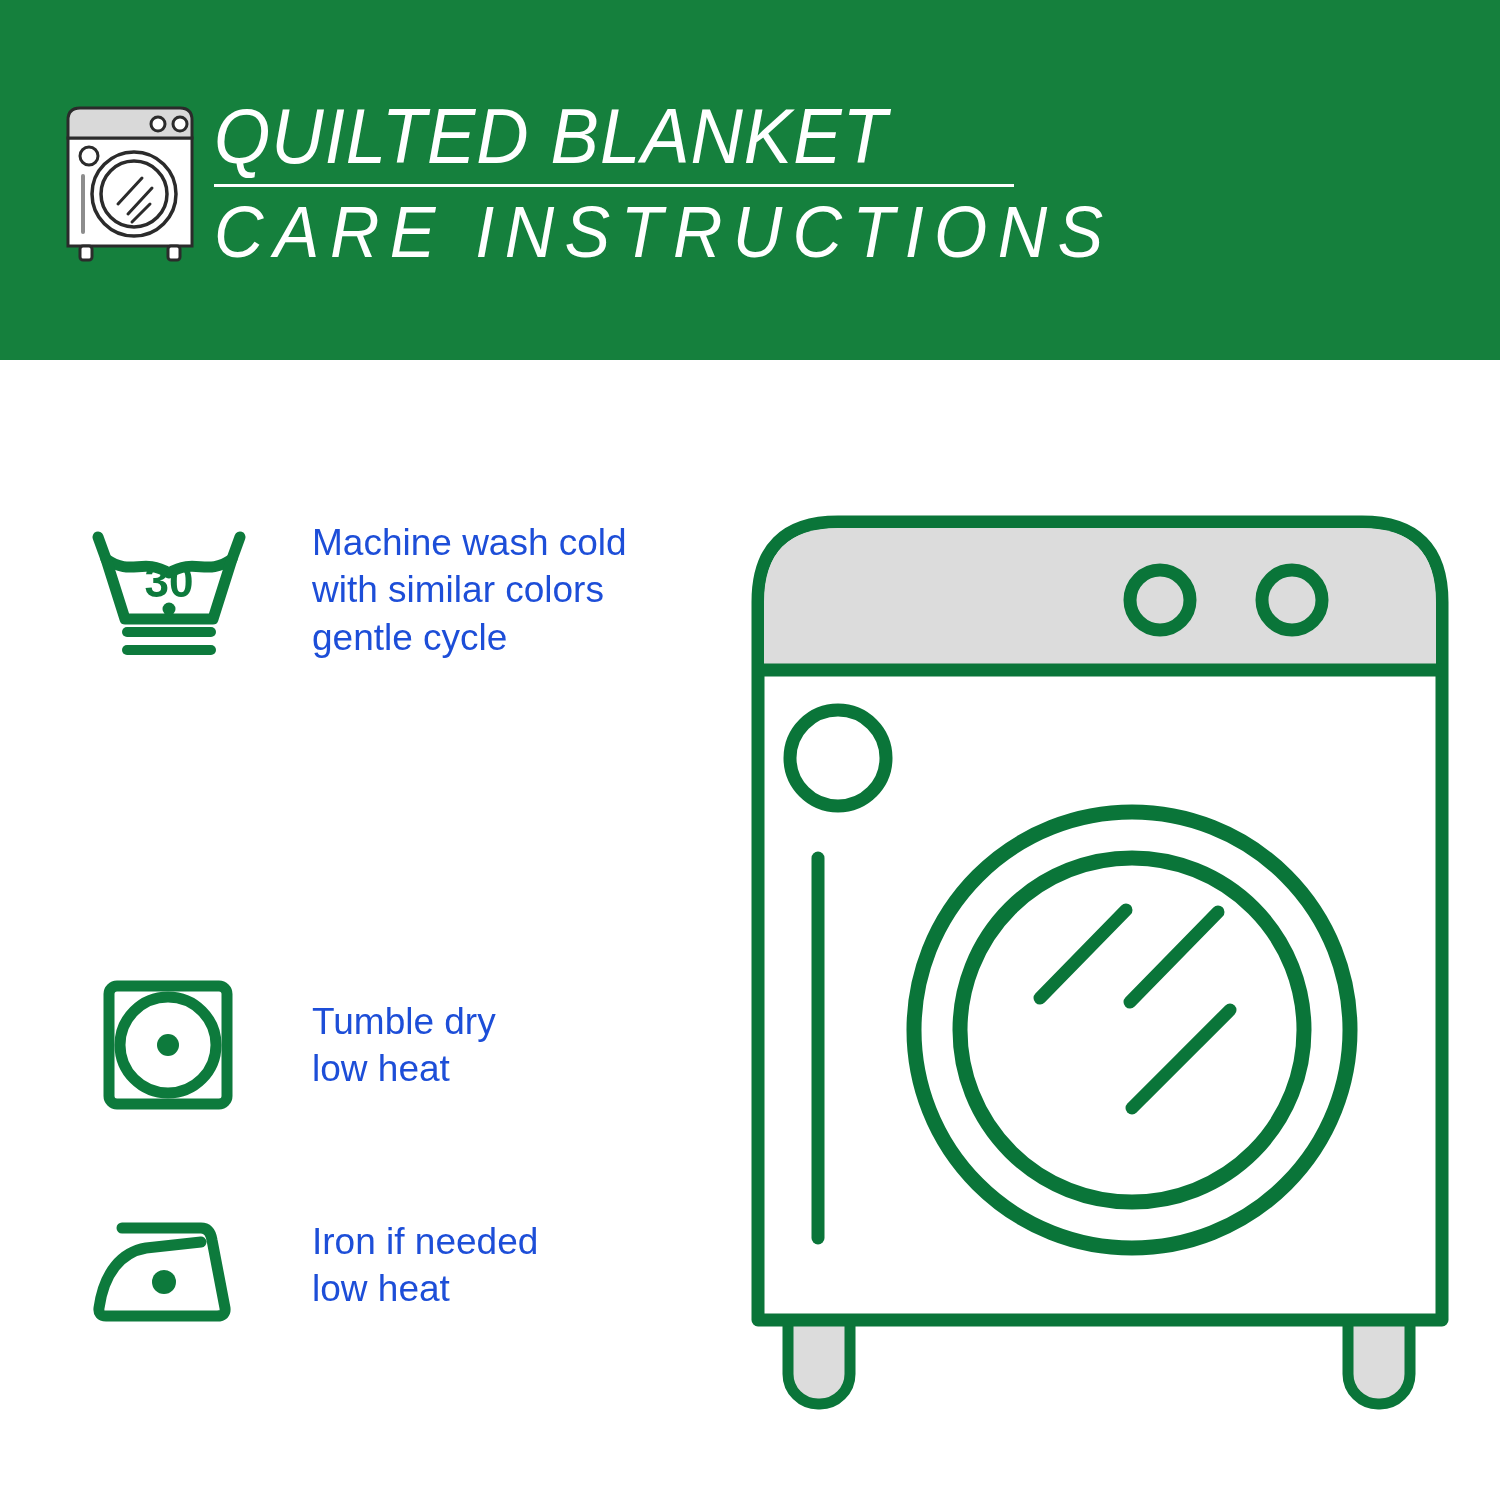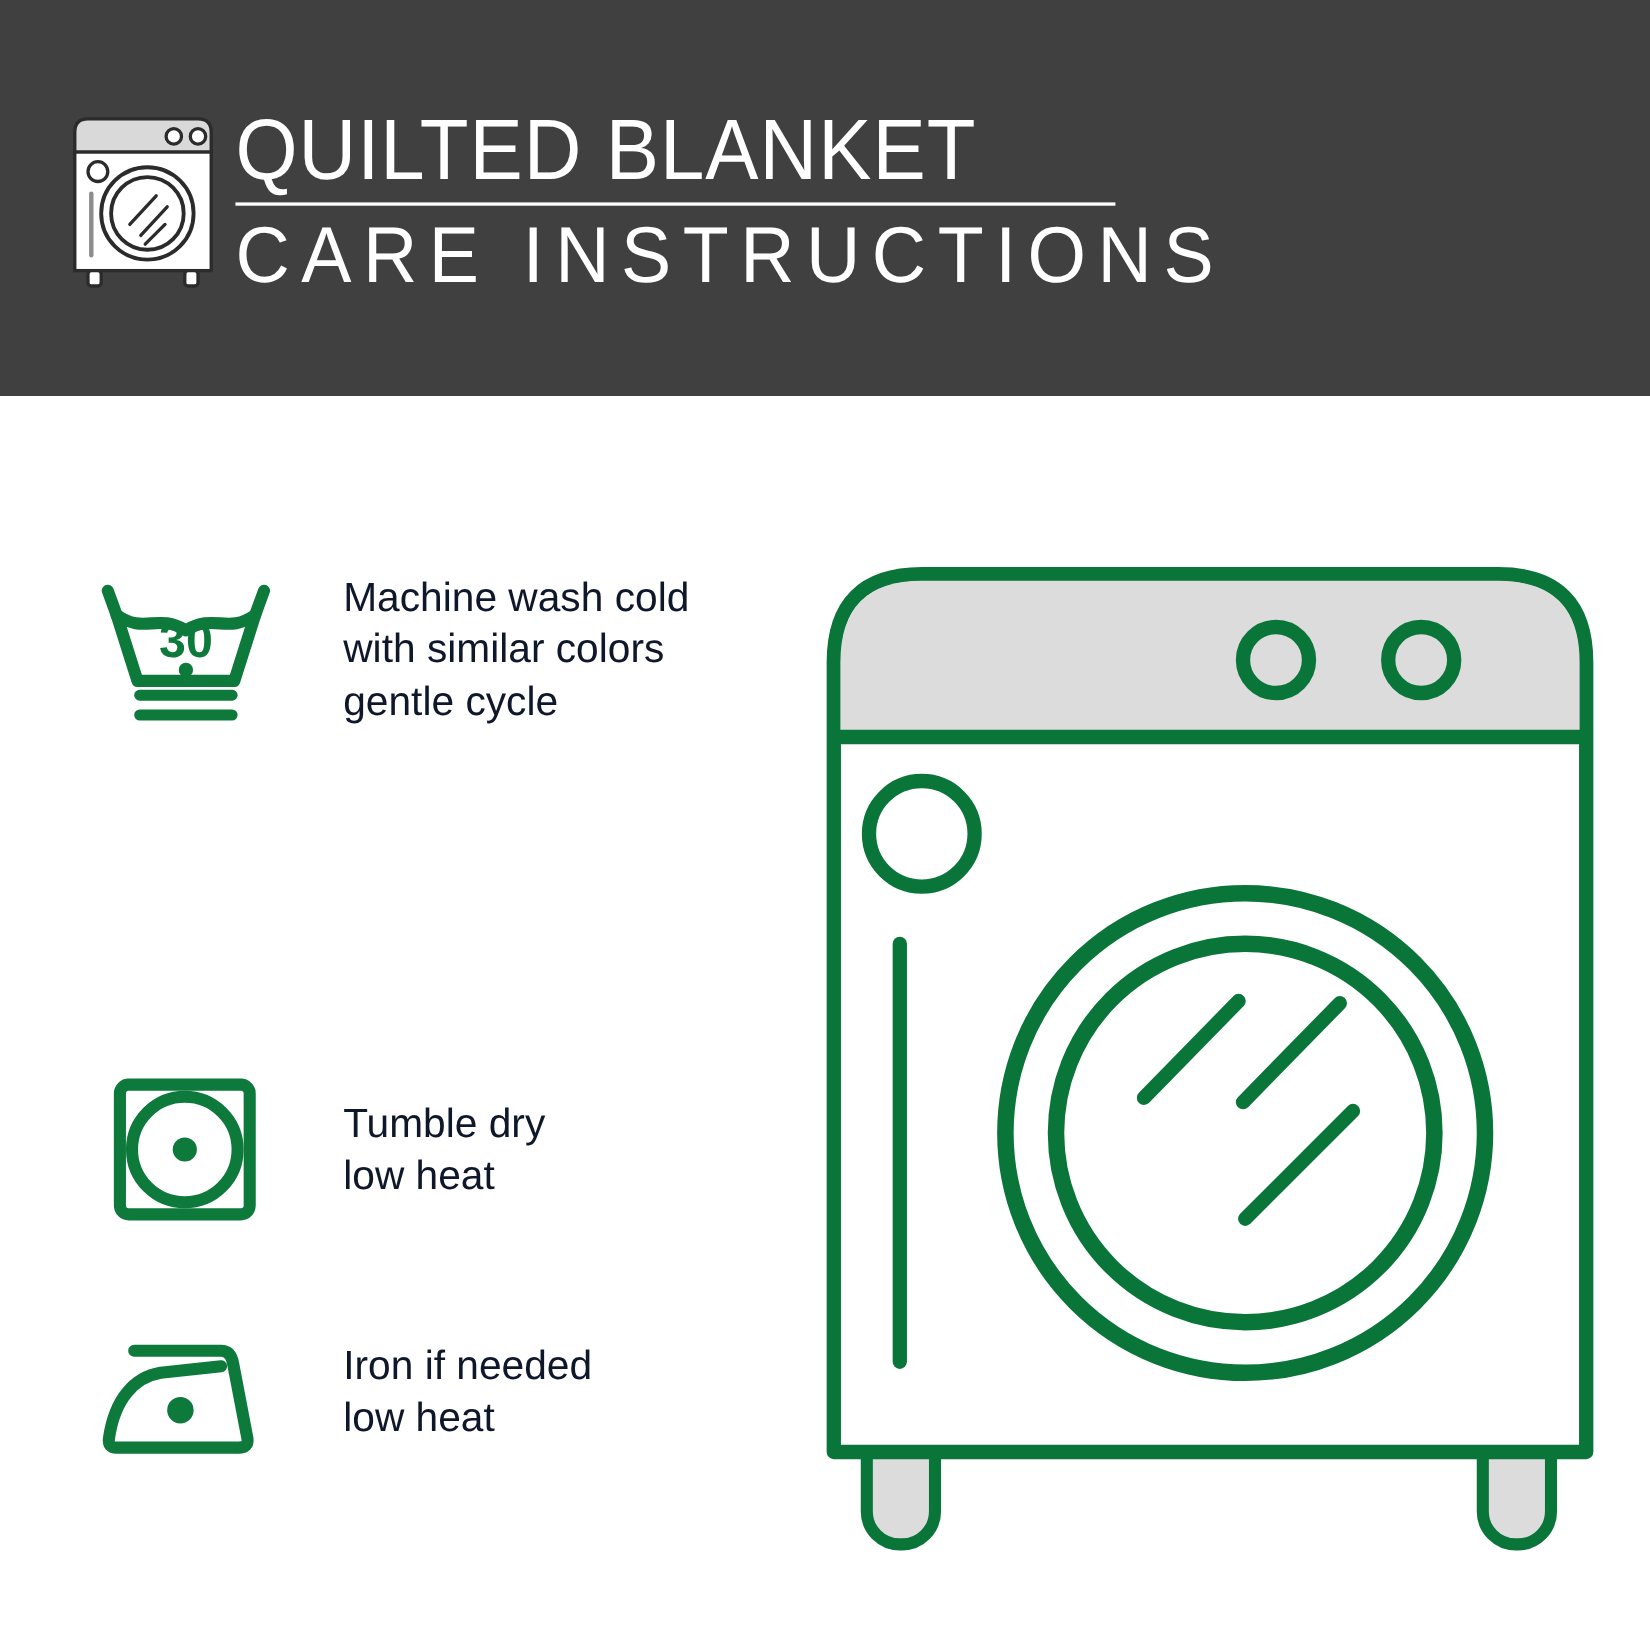--- a/index.html
+++ b/index.html
@@ -22,21 +22,22 @@
     background: #ffffff;
   }
 
   
   .header-band {
     position: absolute;
     left: 0;
     top: 0;
     width: 1500px;
     height: 360px;
-    background: #404040;
+    background: #15803d;
+    font-style: italic;
   }
 
   .header-logo {
     position: absolute;
     left: 62px;
     top: 104px;
     width: 140px;
     height: 160px;
   }
 
@@ -105,21 +106,21 @@
     flex: 0 0 170px;
     display: block;
   }
 
   .care-text {
     margin-left: 58px;
     font-family: "Liberation Sans", sans-serif;
     font-size: 37px;
     font-weight: 400;
     line-height: 1.28;
-    color: #0f172a;
+    color: #1d4ed8;
     white-space: pre-line;
   }
 
   
   .machine-wrap {
     position: absolute;
     left: 740px;
     top: 490px;
     width: 720px;
     height: 950px;

